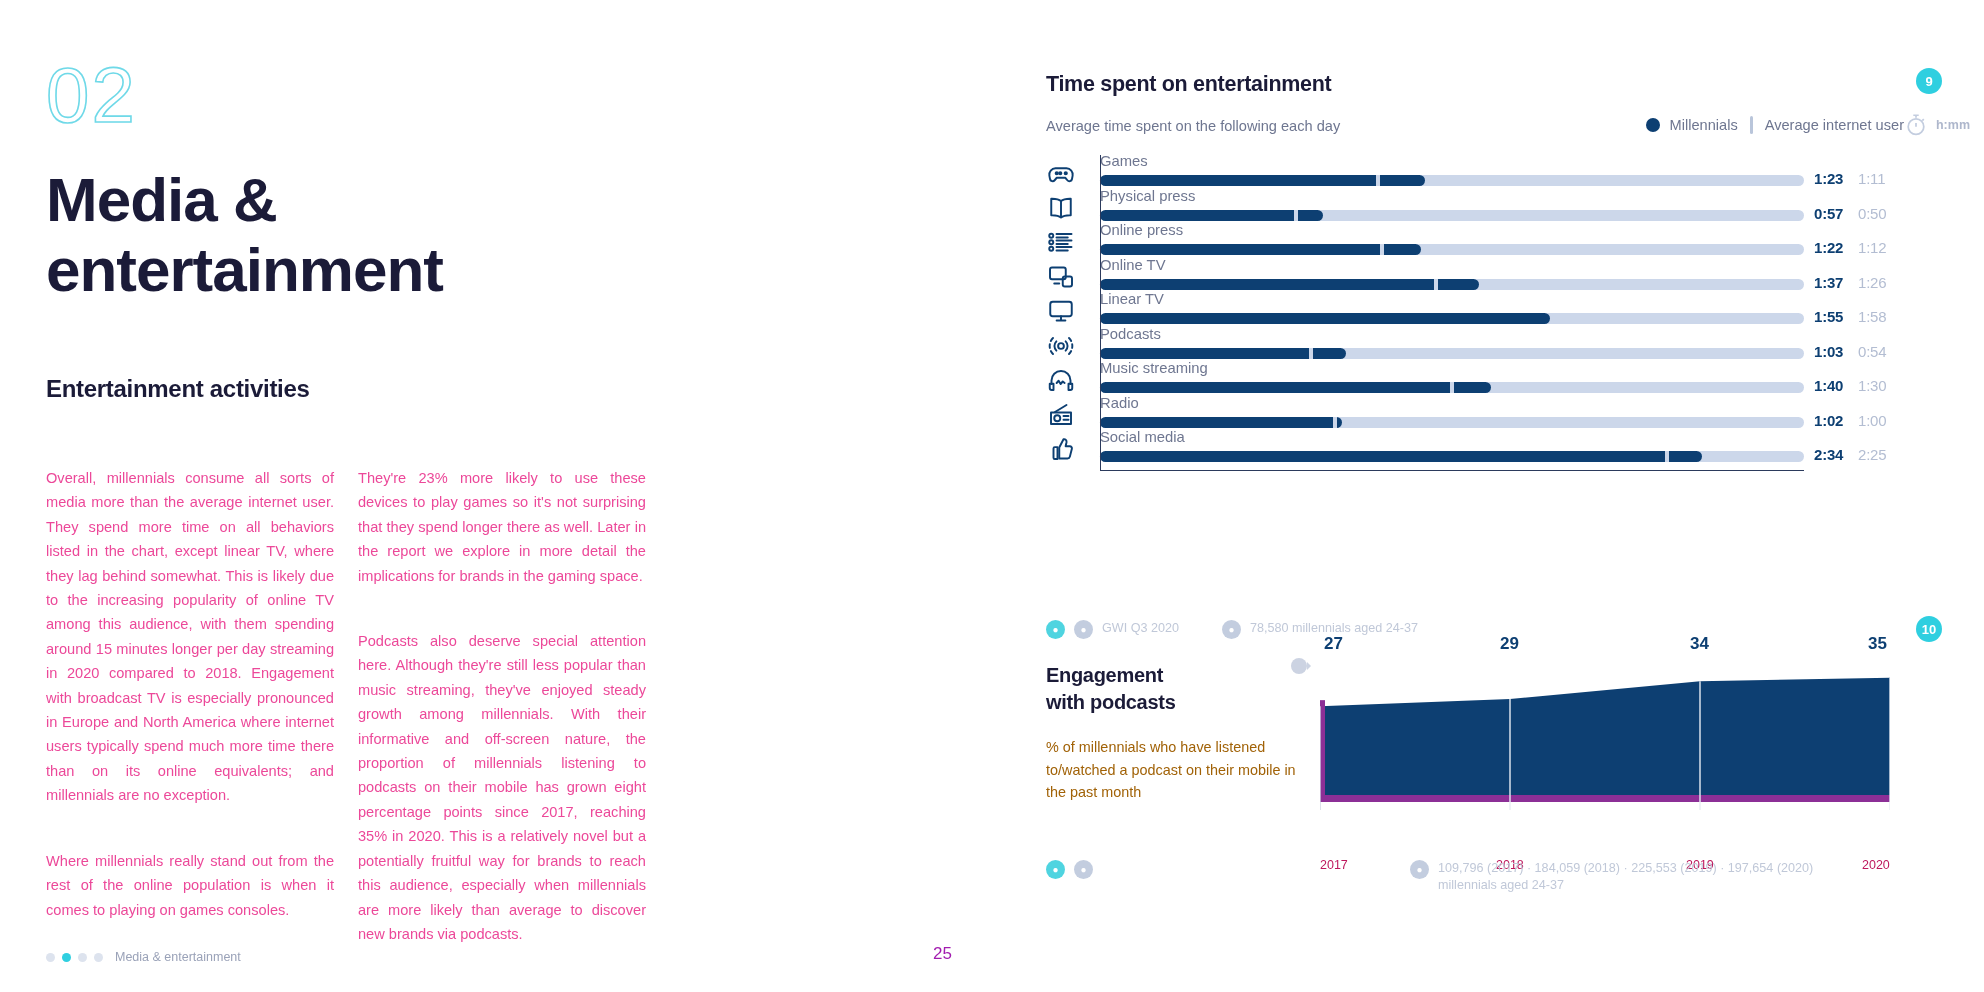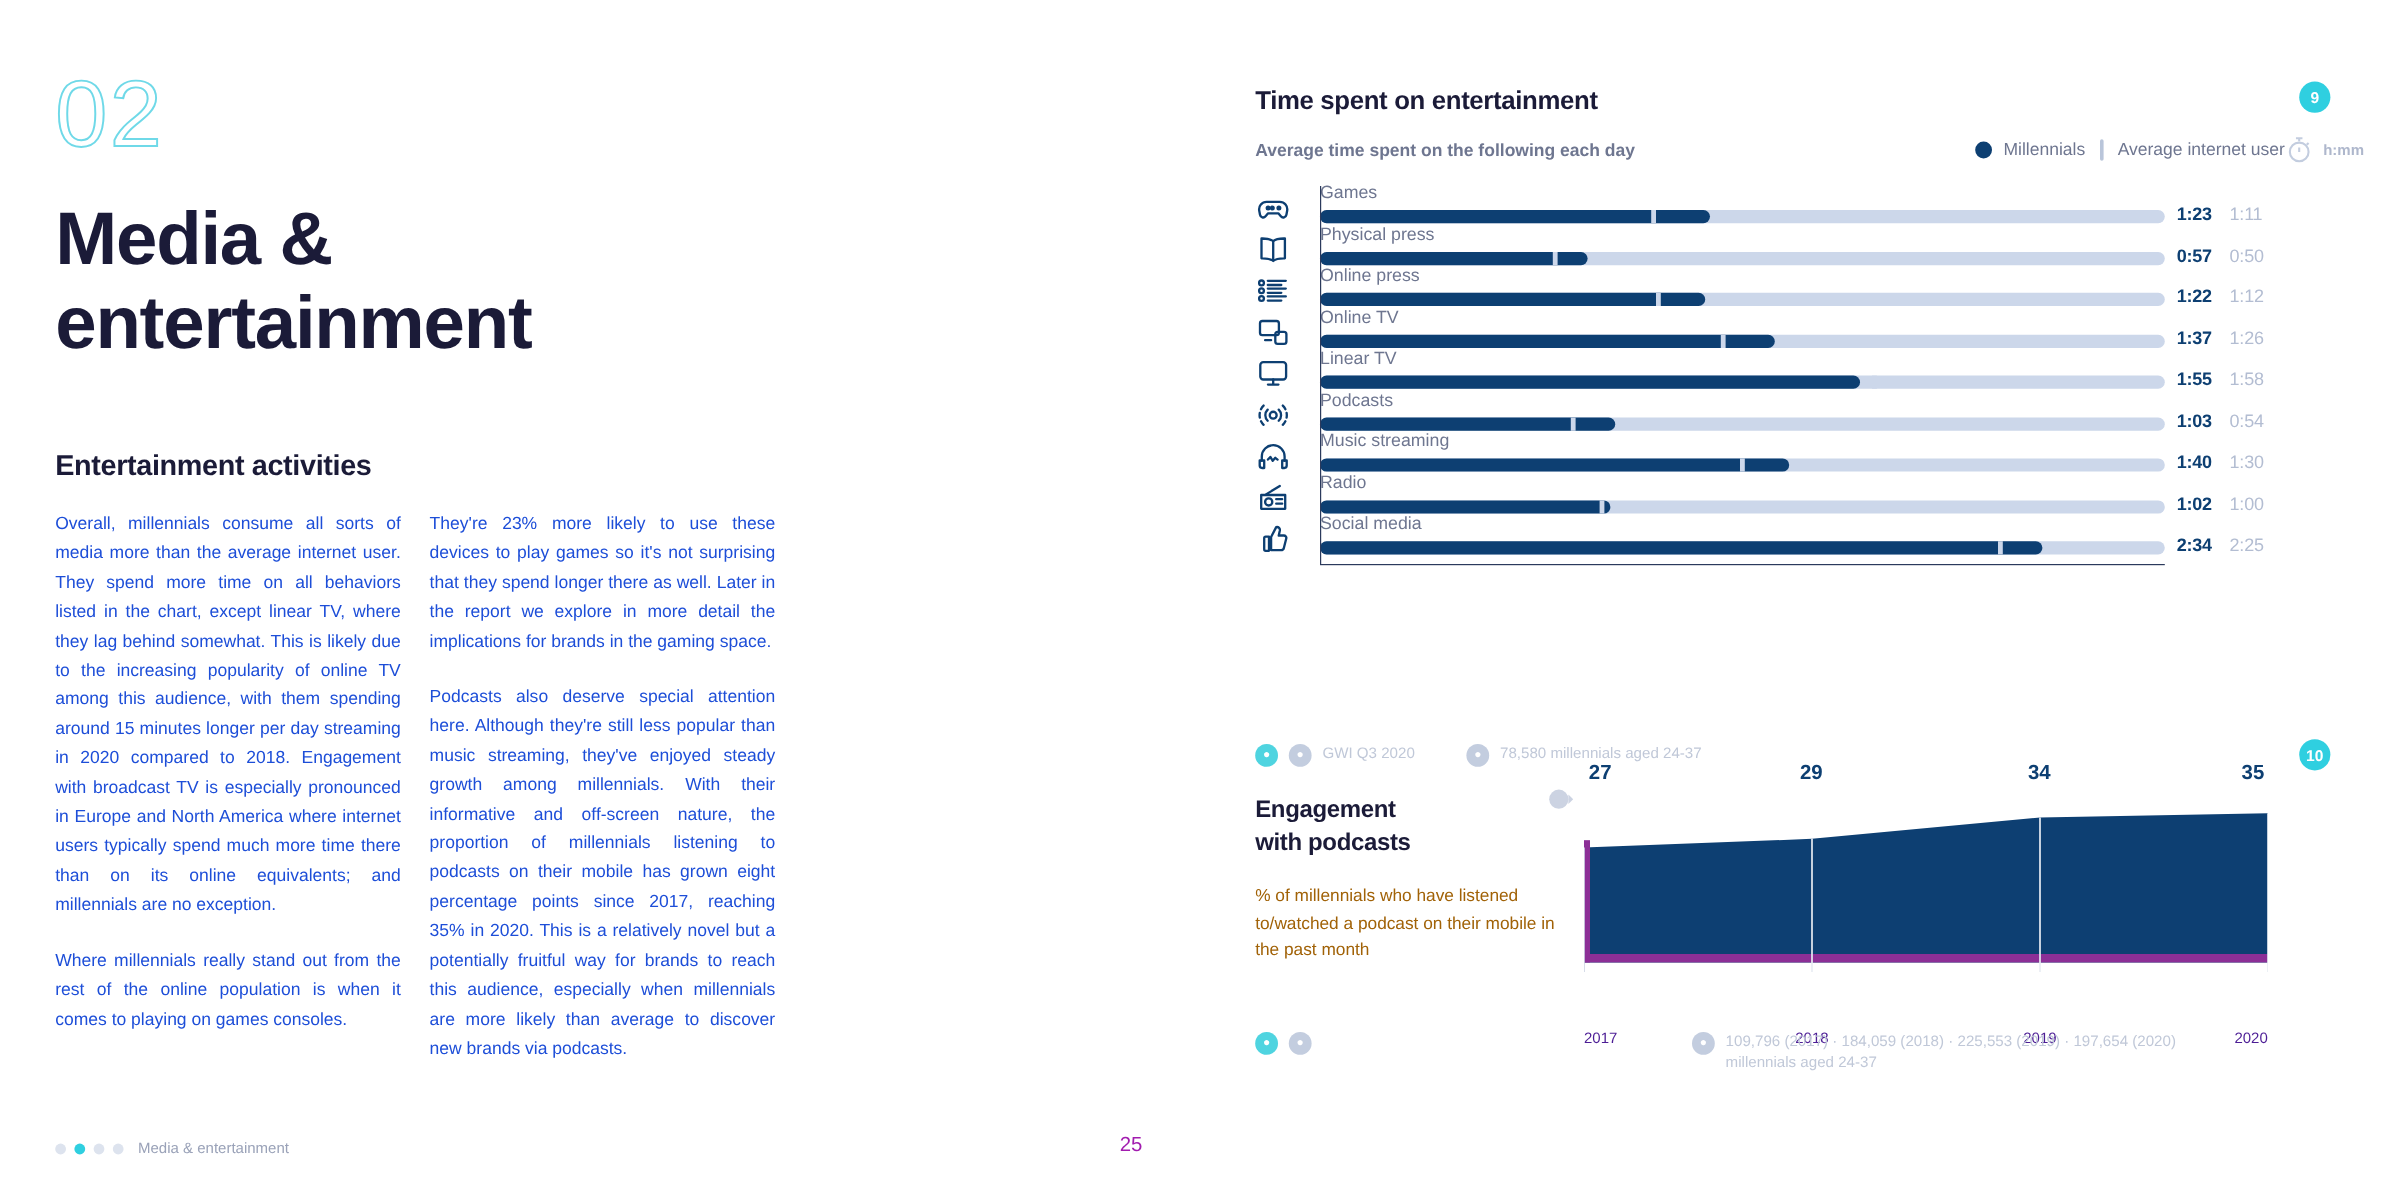--- a/index.html
+++ b/index.html
@@ -25,23 +25,24 @@
     color:#1b1b38; letter-spacing:-1px;
   }
   .section-head {
     position:absolute; left:46px; top:375px;
     font-size:24px; font-weight:700; color:#1b1b38; letter-spacing:-0.3px;
   }
   .cols { position:absolute; left:46px; top:425px; width:600px; }
   .col { width:288px; float:left; }
   .col + .col { margin-left:24px; }
   .col p {
-    font-size:14.6px; line-height:24.4px; color:#1d4ed8;
+    font-size:14.6px; line-height:24.4px; color:#ec4899;
     text-align:justify; margin-bottom:22px;
     font-family:"Liberation Sans", sans-serif;
+    margin-top:41px;
   }
   .col p:last-child { margin-bottom:0; }
 
   
   .footer { position:absolute; left:46px; bottom:28px; display:flex; align-items:center; gap:12px; }
   .dots { display:flex; gap:7px; align-items:center; }
   .dot { width:9px; height:9px; border-radius:50%; background:#dde3ee; }
   .dot.active { background:#2fcfe0; }
   .footer-label { font-size:12.5px; color:#9aa2b8; }
   .page-num { position:absolute; right:58px; bottom:28px; font-size:17px; color:#a21caf; }
@@ -56,21 +57,21 @@
   }
   #badge9 { right:42px; top:68px; }
   #badge10 { right:42px; top:616px; }
 
   .chart-title {
     position:absolute; left:36px; top:72px;
     font-size:21.5px; font-weight:700; color:#1b1b38; letter-spacing:-0.3px;
   }
   .chart-sub {
     position:absolute; left:36px; top:118px;
-    font-size:14.6px; color:#6e7690;font-weight:bold;
+    font-size:14.6px; color:#6e7690;
   }
   .legend { position:absolute; right:80px; top:116px; display:flex; align-items:center; gap:10px; }
   .leg-swatch { width:14px; height:14px; border-radius:50%; background:#0d3f72; }
   .leg-text { font-size:14.6px; color:#6e7690; }
   .leg-div { width:3px; height:18px; background:#b9c5da; border-radius:2px; margin:0 2px; }
   .unit { position:absolute; right:14px; top:112px; display:flex; align-items:center; gap:7px; }
   .unit-text { font-size:12.5px; font-weight:700; color:#aeb7cc; }
 
   
   .bars { position:absolute; left:36px; top:155px; width:920px; }
@@ -109,21 +110,21 @@
   .eng-title {
     position:absolute; left:36px; top:662px;
     font-size:20px; font-weight:700; line-height:27px; color:#1b1b38; letter-spacing:-0.3px;
   }
   .eng-desc {
     position:absolute; left:36px; top:736px; width:270px;
     font-size:14.4px; line-height:22.5px; color:#a16207;
   }
   .area-wrap { position:absolute; left:310px; top:660px; width:620px; height:180px; }
   .area-val { position:absolute; top:0; font-size:17px; font-weight:700; color:#0d3f72; }
-  .area-tick { position:absolute; bottom:-32px; font-size:12.5px; color:#4c1d95; }
+  .area-tick { position:absolute; bottom:-32px; font-size:12.5px; color:#be185d; }
   .blob { position:absolute; left:-30px; top:-3px; width:22px; height:18px; }
 </style>
 </head>
 <body>
 
 <div class="page">
 
   <div class="left">
     <div class="chapter-num">02</div>
     <div class="chapter-title">Media &amp; entertainment</div>

